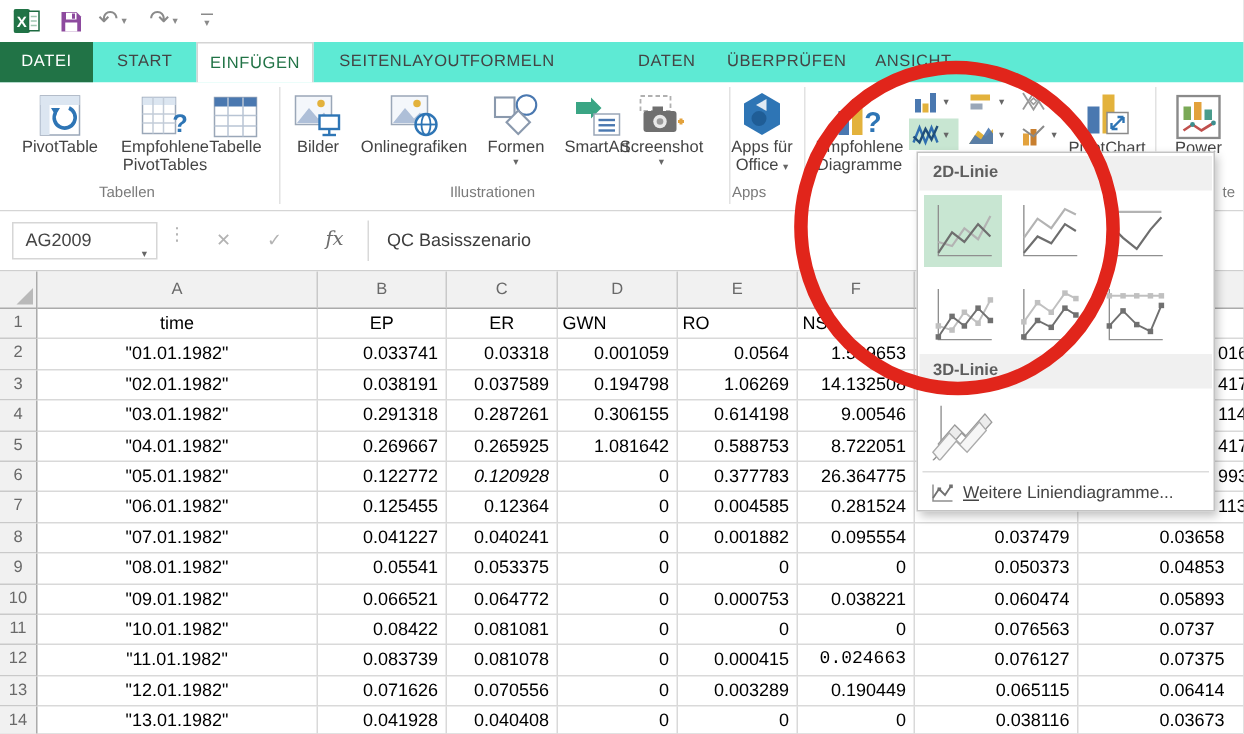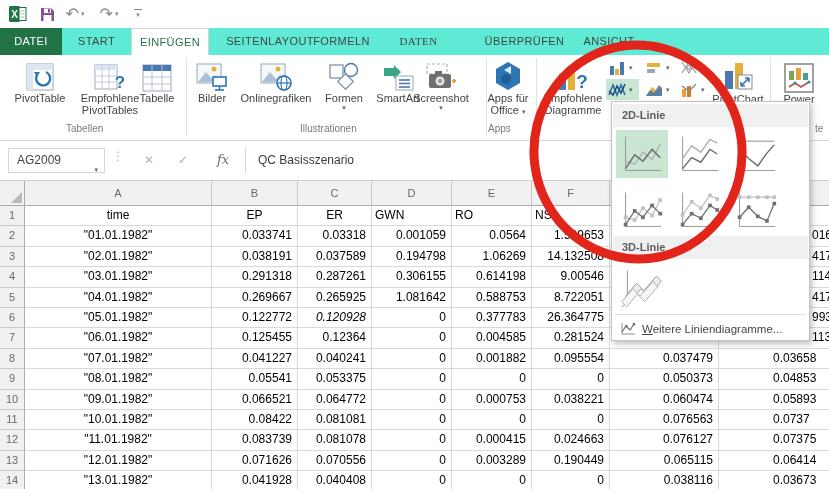--- a/index.html
+++ b/index.html
@@ -20,21 +20,21 @@
   #qat-more .qat-arrow { margin:0; }
 
   
   #tabrow { position:absolute; left:0; top:28px; width:829px; height:27px; background:#5eead4; }
   .rtab { position:absolute; top:0; height:27px; line-height:27px; text-align:center; font-size:11px; letter-spacing:.4px; color:#444; cursor:default; }
   #tab-datei   { left:0;   width:62px;  background:#217346; color:#fff; }
   #tab-start   { left:62px;  width:69px; }
   #tab-einfuegen { left:131px; width:78px; background:#fff; color:#217346; border:1px solid #d4d4d4; border-bottom:none; }
   #tab-seitenlayout { left:215px; width:110px; }
   #tab-formeln { left:304px; width:75px; }
-  #tab-daten   { left:380px; width:77px;font-family:Liberation Serif, serif; }
+  #tab-daten   { left:406px; width:77px; }
   #tab-ueberpruefen { left:471px; width:107px; }
   #tab-ansicht { left:578px; width:62px; }
 
   
   #ribbon { position:absolute; left:0; top:55px; width:829px; height:86px; background:#fff; border-bottom:1px solid #d5d5d5; }
   .bigbtn { position:absolute; top:1px; text-align:center; }
   .bicon  { height:36px; display:flex; align-items:flex-end; justify-content:center; }
   .blabel { font-size:11px; line-height:12px; color:#444; white-space:nowrap; }
   .drop-arrow { font-size:7px; color:#666; }
   .grouplabel { position:absolute; top:68px; font-size:10px; color:#7a7a7a; white-space:nowrap; }
@@ -494,21 +494,21 @@
         <div class="sc dcell al-r" style="width: 109px;">0.076563</div>
         <div class="sc dcell h-late" style="width: 150px;">0.0737</div>
       </div>
       <div class="srow">
         <div class="sc rnum" style="width: 25px;">12</div>
         <div class="sc dcell al-c" style="width: 187px;">"11.01.1982"</div>
         <div class="sc dcell al-r" style="width: 86px;">0.083739</div>
         <div class="sc dcell al-r" style="width: 74px;">0.081078</div>
         <div class="sc dcell al-r" style="width: 80px;">0</div>
         <div class="sc dcell al-r" style="width: 80px;">0.000415</div>
-        <div class="sc dcell al-r" style="width: 78px;">0.024663</div>
+        <div class="sc dcell al-r" style="width: 78px; font-family: Liberation Mono, monospace;">0.024663</div>
         <div class="sc dcell al-r" style="width: 109px;">0.076127</div>
         <div class="sc dcell h-late" style="width: 150px;">0.07375</div>
       </div>
       <div class="srow">
         <div class="sc rnum" style="width: 25px;">13</div>
         <div class="sc dcell al-c" style="width: 187px;">"12.01.1982"</div>
         <div class="sc dcell al-r" style="width: 86px;">0.071626</div>
         <div class="sc dcell al-r" style="width: 74px;">0.070556</div>
         <div class="sc dcell al-r" style="width: 80px;">0</div>
         <div class="sc dcell al-r" style="width: 80px;">0.003289</div>

